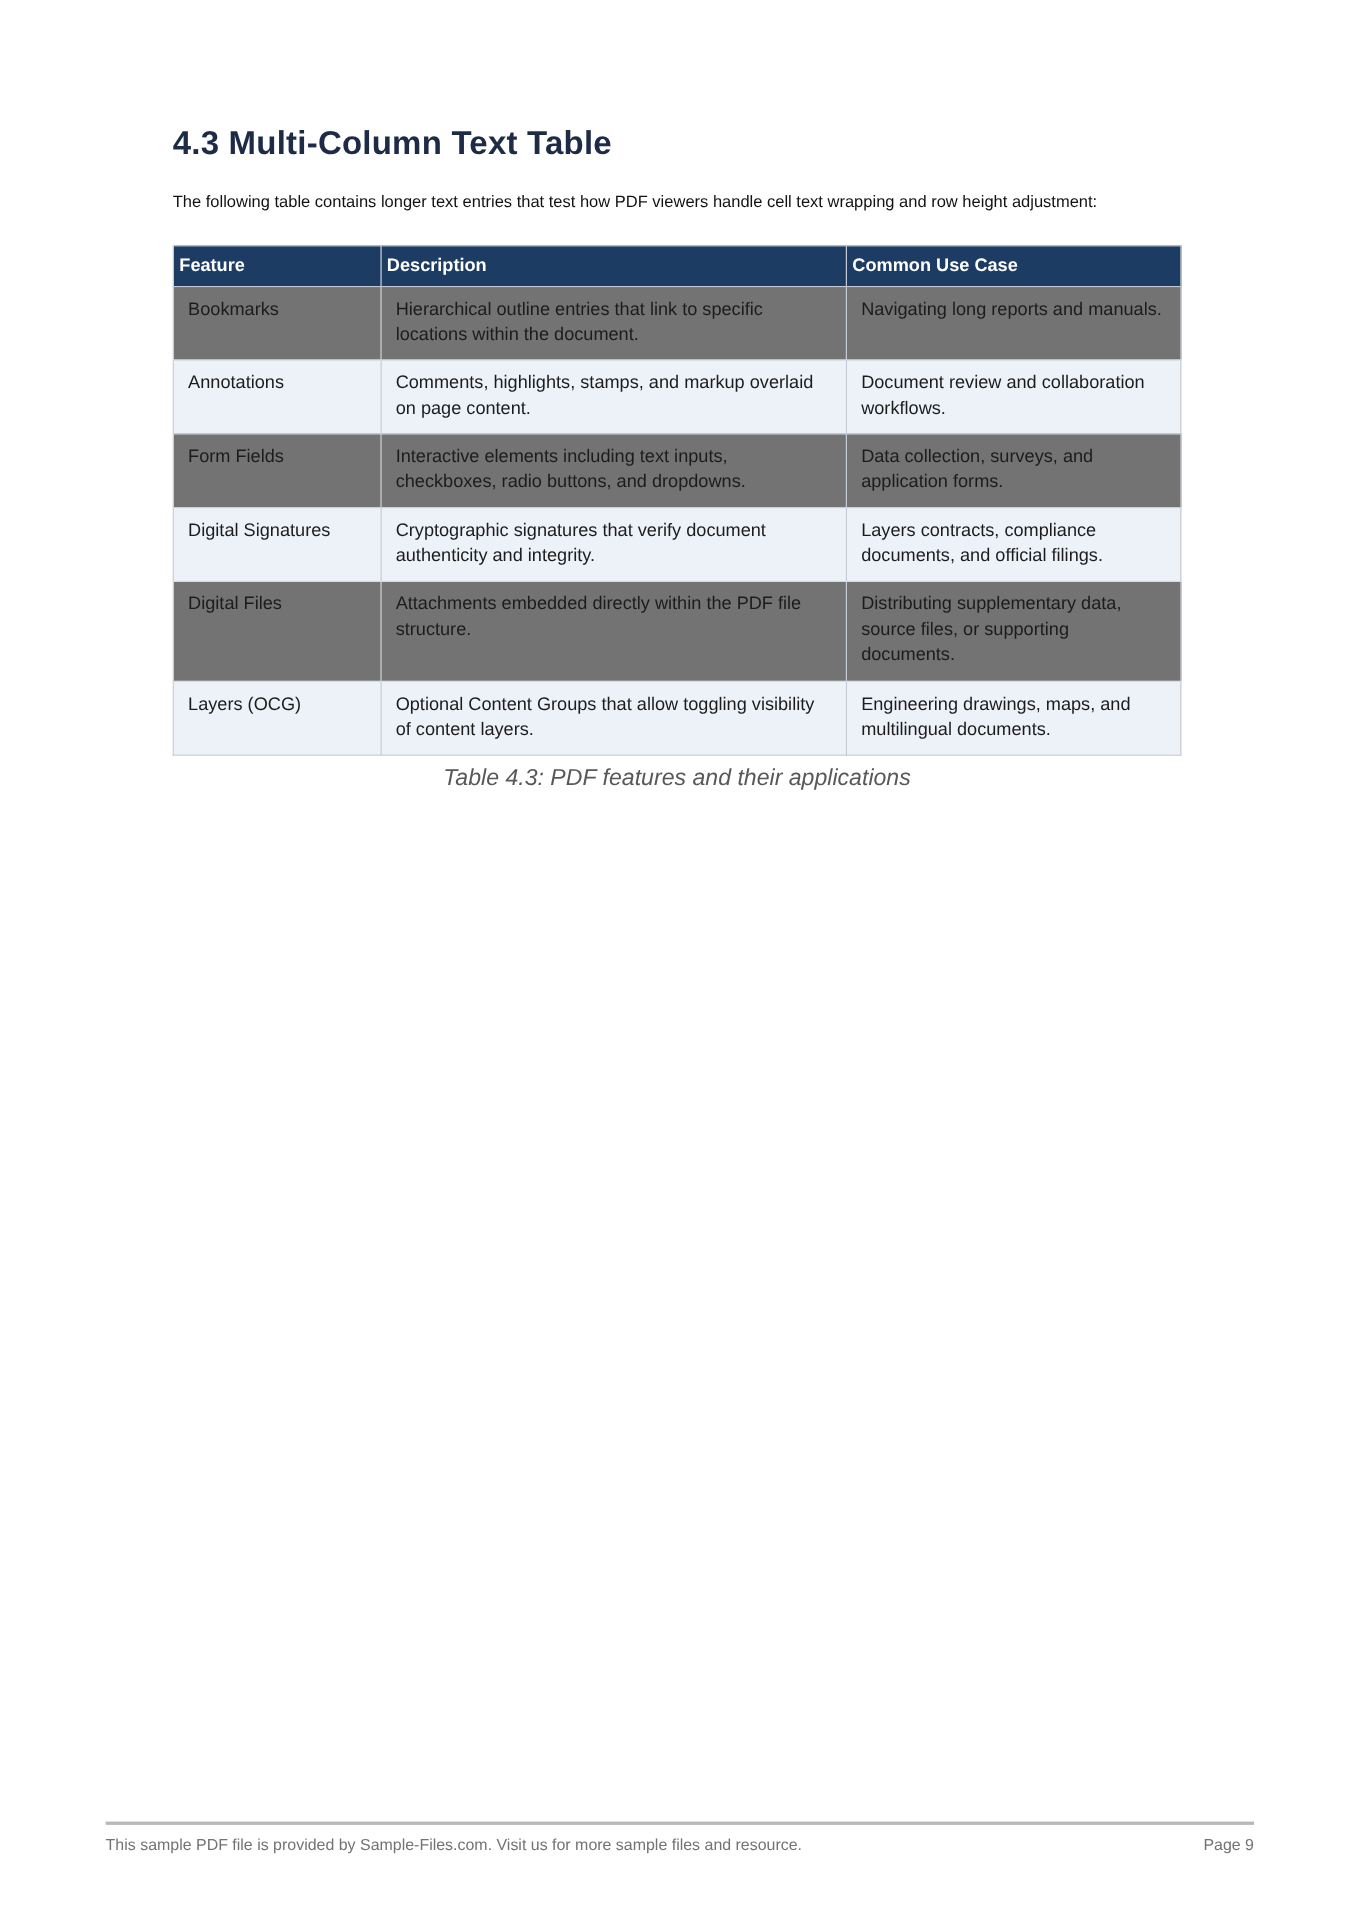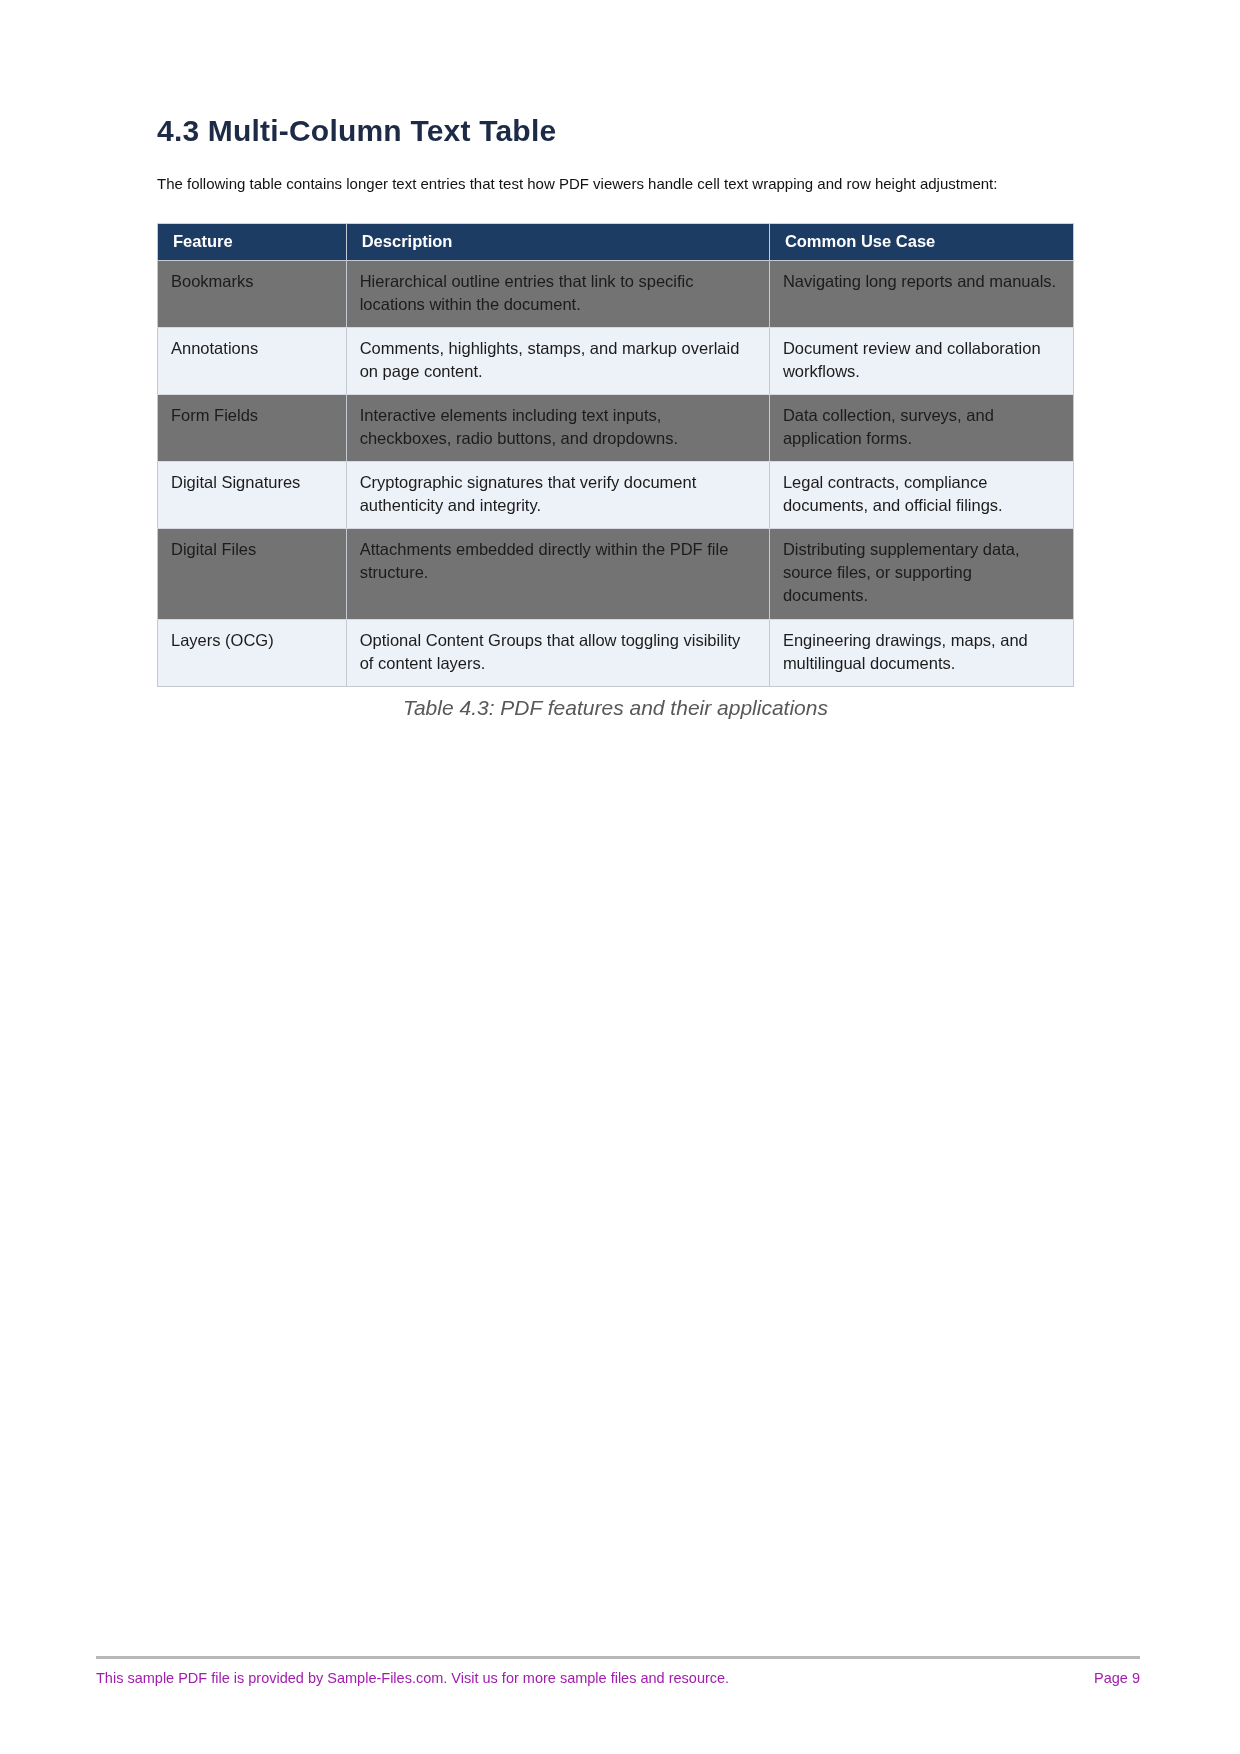--- a/index.html
+++ b/index.html
@@ -46,21 +46,21 @@
   }
   col.c-feature   { width: 20.6%; }
   col.c-desc      { width: 46.2%; }
   col.c-usecase   { width: 33.2%; }
   table.features th {
     background: #1d3c64;
     color: #ffffff;
     font-size: 16.5px;
     font-weight: bold;
     text-align: left;
-    padding: 8px 12px 9px 15px;
+    padding: 8px 12px 9px 5px;
     border: 1px solid #c3c9d2;
     border-top-color: #cfd4db;
   }
   table.features td {
     font-size: 16.5px;
     line-height: 1.4;
     color: #1c1c1c;
     vertical-align: top;
     padding: 9px 14px 11px 13px;
     border-left: 1px solid #c3c9d2;
@@ -93,21 +93,21 @@
     background: #b8b8b8;
     border: none;
     margin: 0;
   }
   .footer-row {
     margin-top: 11px;
     display: flex;
     justify-content: space-between;
     align-items: baseline;
     font-size: 14.5px;
-    color: #a21caf;
+    color: #737373;
   }
 </style>
 </head>
 <body>
 
 <div class="page">
 
   <div class="content">
 
     <h1 class="section-heading">4.3 Multi-Column Text Table</h1>
@@ -139,21 +139,21 @@
           <td>Document review and collaboration workflows.</td>
         </tr>
         <tr>
           <td>Form Fields</td>
           <td>Interactive elements including text inputs, checkboxes, radio buttons, and dropdowns.</td>
           <td>Data collection, surveys, and application forms.</td>
         </tr>
         <tr>
           <td>Digital Signatures</td>
           <td>Cryptographic signatures that verify document authenticity and integrity.</td>
-          <td>Legal contracts, compliance documents, and official filings.</td>
+          <td>Layers contracts, compliance documents, and official filings.</td>
         </tr>
         <tr>
           <td>Digital Files</td>
           <td>Attachments embedded directly within the PDF file structure.</td>
           <td>Distributing supplementary data, source files, or supporting documents.</td>
         </tr>
         <tr>
           <td>Layers (OCG)</td>
           <td>Optional Content Groups that allow toggling visibility of content layers.</td>
           <td>Engineering drawings, maps, and multilingual documents.</td>

